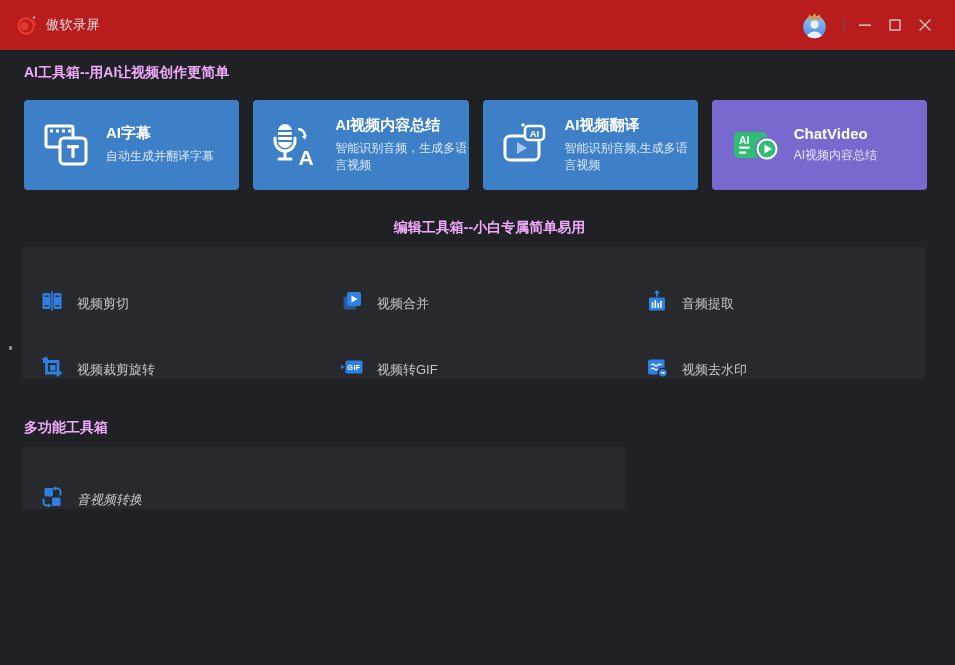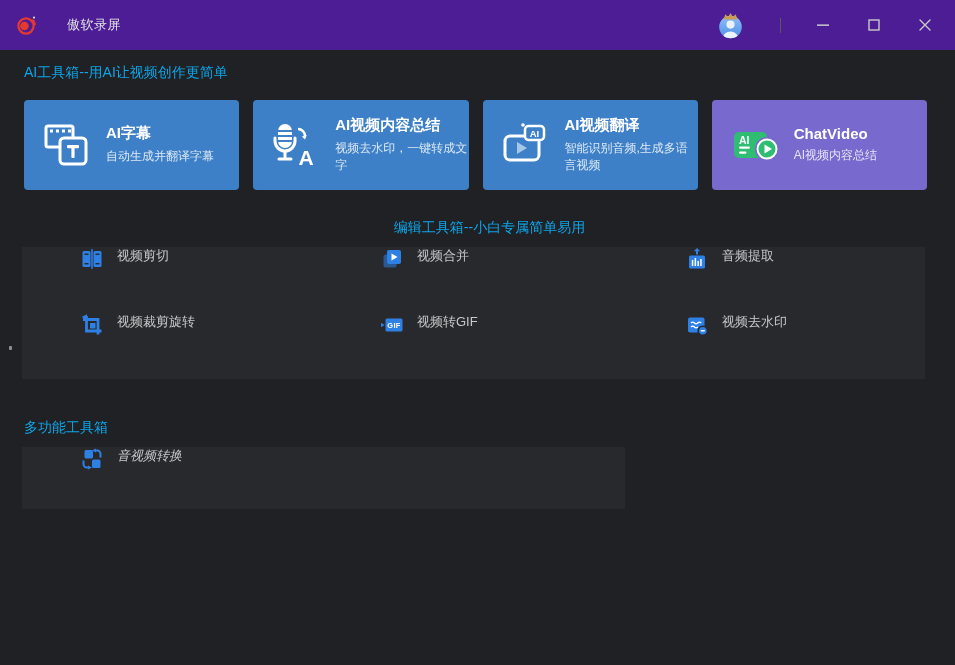--- a/index.html
+++ b/index.html
@@ -6,39 +6,38 @@
   html,body { width:955px; height:665px; overflow:hidden; }
   body {
     background:#202124;
     font-family:"Liberation Sans", sans-serif;
     color:#c9cbce;
     position:relative;
   }
 
   
   .titlebar {
-    height:50px; background:#4c1d95;
+    height:50px; background:#b91c1c;
     display:flex; align-items:center;
     padding:0 15px 0 16px;
-    gap:21px;
   }
   .logo { width:22px; height:22px; display:flex; align-items:center; justify-content:center; }
   .app-title { margin-left:8px; font-size:13px; color:#e4e4e6; letter-spacing:.5px; }
   .titlebar-spacer { flex:1; }
   .avatar-btn { width:28px; height:28px; margin-right:14px; cursor:pointer; display:flex; align-items:flex-end; }
   .tb-divider { width:1px; height:15px; background:#5a5a5c; margin-right:6px; }
   .win-btn {
     width:30px; height:30px; display:flex; align-items:center; justify-content:center;
     cursor:pointer; color:#c9c9c9;
   }
   .win-btn svg { display:block; }
 
   
   .section-header {
-    font-size:14px; font-weight:normal; color:#0ea5e9;
+    font-size:14px; font-weight:bold; color:#f0abfc;
     margin-left:24px;
   }
   .hdr-ai   { margin-top:14px; }
   .hdr-edit { margin-top:29px;text-align:center; }
   .hdr-multi{ margin-top:40px; }
 
   
   .cards-row {
     display:flex; gap:14px;
     margin:18px 28px 0 24px;
@@ -60,23 +59,23 @@
   .panel {
     background:#28292c; margin-left:22px; margin-top:10px;
   }
   .panel-edit  { width:903px; height:132px;
     display:grid; grid-template-columns:300px 305px 1fr;
     grid-auto-rows:66px; padding-left:18px; }
   .panel-multi { width:603px; height:62px;
     display:grid; grid-template-columns:300px 1fr;
     grid-auto-rows:62px; padding-left:18px;font-style:italic; }
   .tool-item {
-    display:flex; align-items:flex-start; gap:13px; cursor:pointer;
-  }
-  .tool-icon { width:24px; height:24px; flex:0 0 24px;margin-left:40px; }
+    display:flex; align-items:flex-end; gap:13px; cursor:pointer;
+  }
+  .tool-icon { width:24px; height:24px; flex:0 0 24px; }
   .tool-label { font-size:13px; color:#c6c8ca; }
 
   .edge-dot {
     position:absolute; left:9px; top:346px;
     width:3px; height:4px; background:#8f8f90; border-radius:1px;
   }
 </style>
 </head>
 <body>
 
@@ -164,21 +163,21 @@
         <path d="M3 17 v3 a10 10 0 0 0 20 0 v-3" stroke="#fff" stroke-width="3" fill="none" stroke-linecap="round"></path>
         <path d="M13 31 v5" stroke="#fff" stroke-width="3" stroke-linecap="round"></path>
         <path d="M7 38 h12" stroke="#fff" stroke-width="3" stroke-linecap="round"></path>
         <path d="M26 8 a7 7 0 0 1 7 7" stroke="#fff" stroke-width="2.5" fill="none"></path>
         <path d="M33 18.5 l-3.2 -3 l5 -1.4 z" fill="#fff"></path>
         <text x="34" y="44" font-size="21" font-weight="bold" fill="#fff" text-anchor="middle" font-family="Liberation Sans, sans-serif">A</text>
       </svg>
     </span>
     <div class="card-text">
       <span class="card-title">AI视频内容总结</span>
-      <span class="card-sub">视频去水印，一键转成文字</span>
+      <span class="card-sub">智能识别音频，生成多语言视频</span>
     </div>
   </div>
 
   <div class="card card-blue">
     <span class="card-icon">
       <svg width="48" height="48" viewBox="0 0 48 48">
         <rect x="3" y="15" width="34" height="24" rx="5" fill="none" stroke="#fff" stroke-width="3"></rect>
         <path d="M15 21 l10 6 -10 6 z" fill="rgba(255,255,255,.55)"></path>
         <circle cx="21" cy="4" r="1.8" fill="#fff"></circle>
         <rect x="23" y="5" width="19" height="14" rx="3.5" fill="#3e80c7" stroke="#fff" stroke-width="2.5"></rect>

